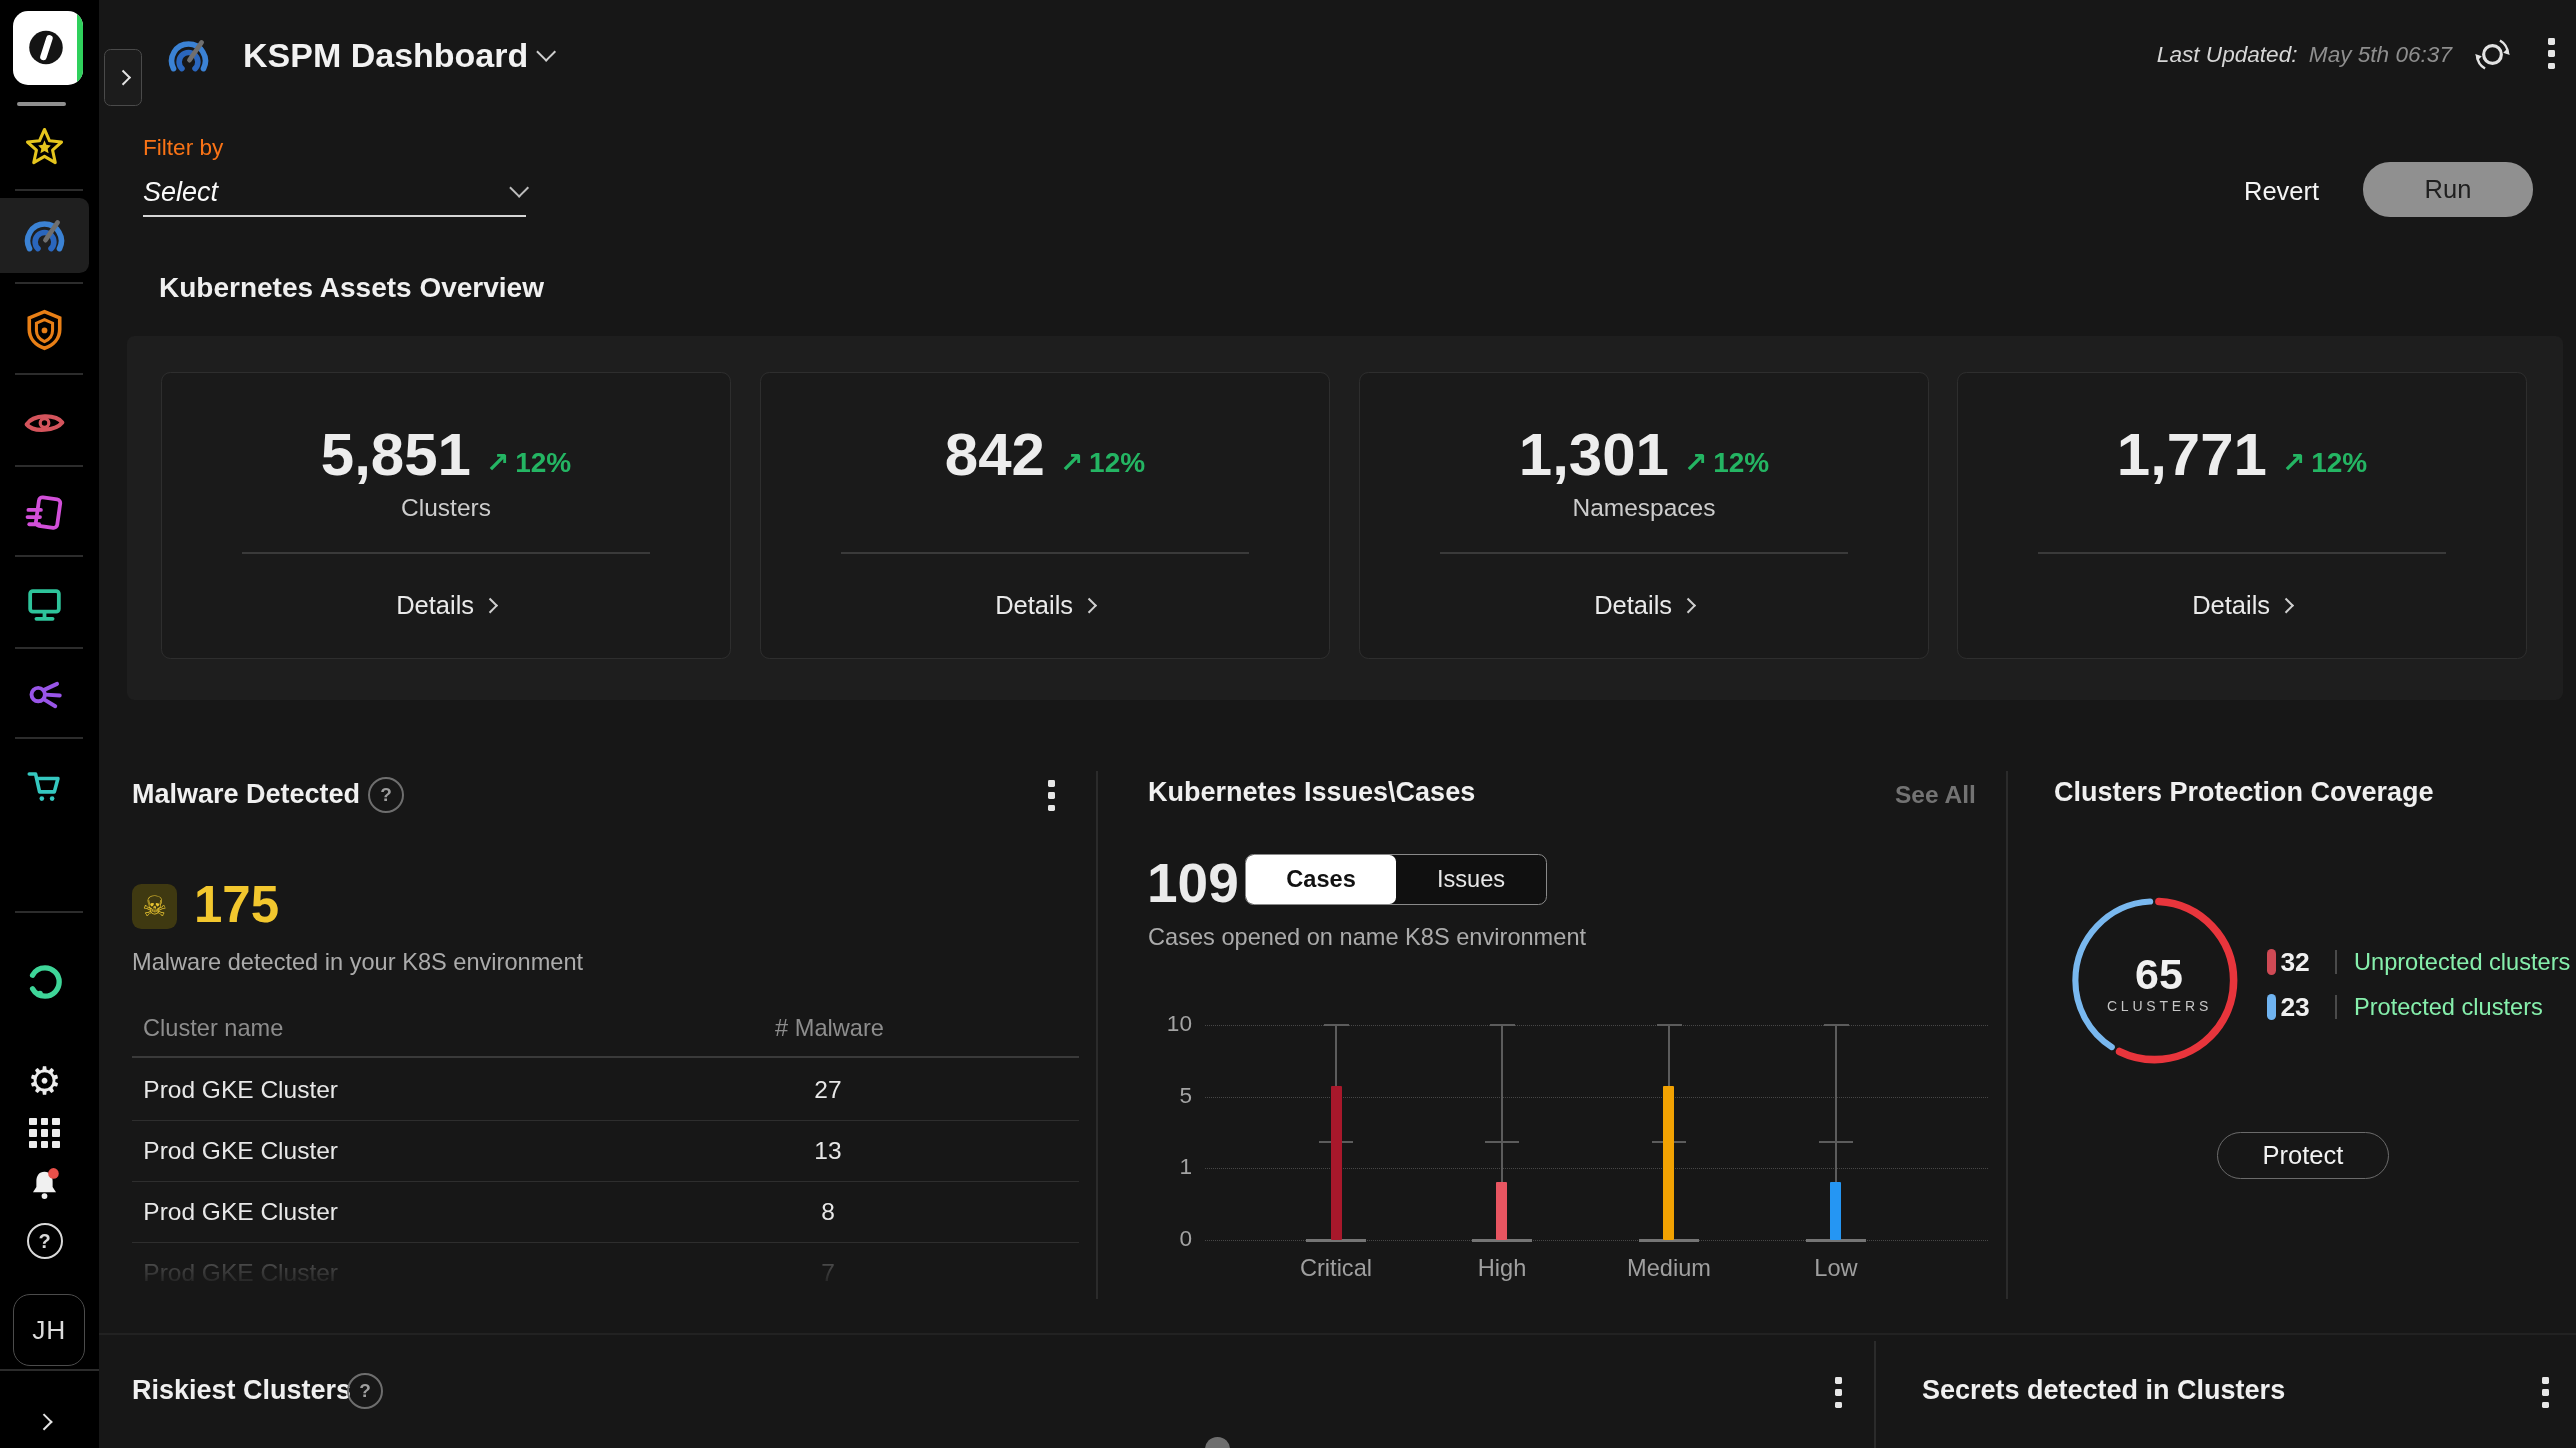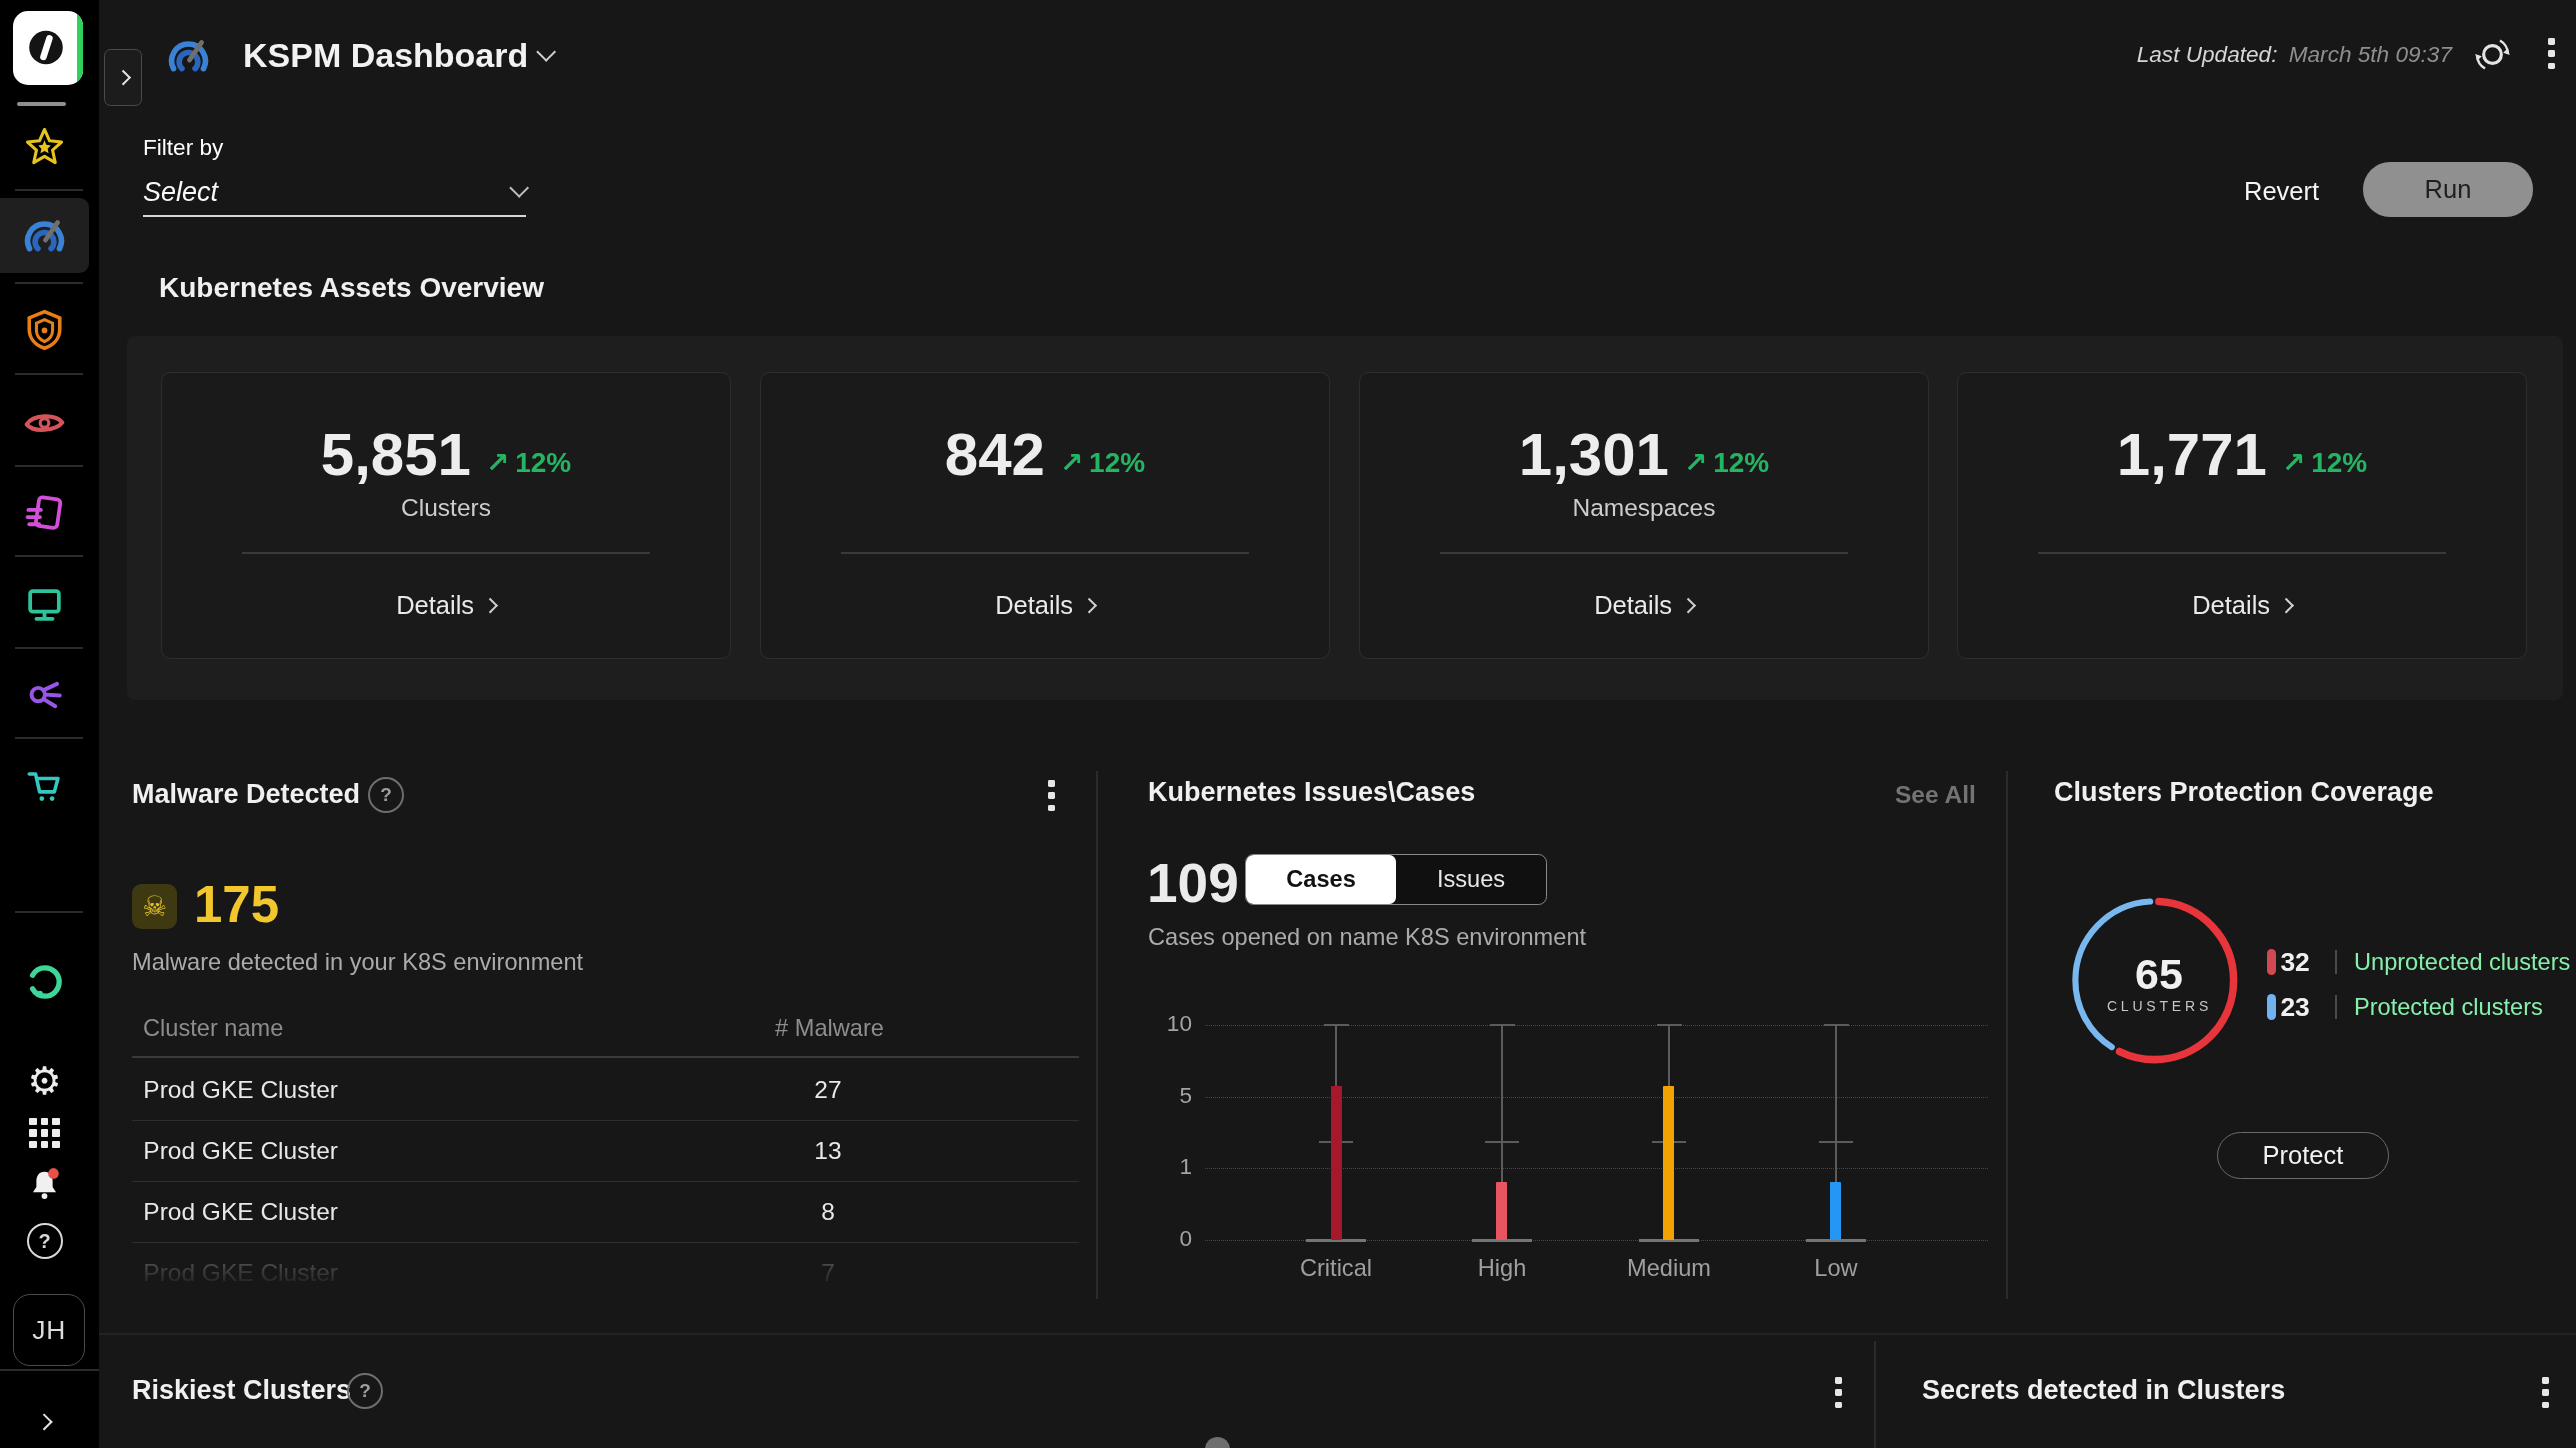--- a/index.html
+++ b/index.html
@@ -29,21 +29,21 @@
          transform:rotate(45deg);}
   
   .expand-btn{left:104px;top:49px;width:36px;height:55px;background:#1c1c1c;border:1.9px solid #4a4a4a;border-radius:6.6px;
               display:flex;align-items:center;justify-content:center;}
   .page-title{left:243px;top:34px;height:43px;display:flex;align-items:center;font-size:34px;font-weight:600;color:#f2f2f2;}
   .last-updated{left:2122px;top:34px;width:330px;height:41px;display:flex;align-items:center;justify-content:flex-end;
                 font-style:italic;font-size:22.6px;}
   .kebab{display:flex;flex-direction:column;gap:5.7px;align-items:center;}
   .kebab i{width:6.6px;height:6.6px;background:#e6e6e6;border-radius:1.4px;}
   
-  .filter-label{left:143px;top:135px;font-size:22.6px;color:#ffffff;}
+  .filter-label{left:143px;top:135px;font-size:22.6px;color:#f97316;}
   .filter-select{left:143px;top:173px;width:383px;height:38px;display:flex;align-items:center;justify-content:space-between;
                  font-size:27px;font-style:italic;color:#fafafa;}
   .filter-underline{left:143px;top:215px;width:383px;height:1.9px;background:#d6d6d6;}
   .revert-btn{left:2244px;top:177px;font-size:25.5px;color:#f5f5f5;}
   .run-btn{left:2363px;top:162px;width:170px;height:55px;background:#909090;border-radius:27px;
            display:flex;align-items:center;justify-content:center;font-size:25.5px;font-weight:500;color:#1f1f1f;}
   
   .section-title{font-size:28px;font-weight:700;color:#f0f0f0;}
   .assets-band{left:127px;top:336px;width:2436px;height:364px;background:#1e1e1e;border-radius:7.5px;}
   .asset-card{top:372px;width:568px;height:285px;background:#1a1a1a;border:1.9px solid #2e2e2e;border-radius:9.4px;}
@@ -225,21 +225,21 @@
   <svg class="abs" style="left:166px;top:33px" width="45" height="45" viewBox="0 0 48 48">
       <path d="M8 38 A18 18 0 1 1 40 38" fill="none" stroke="#3b82d4" stroke-width="6" stroke-linecap="round"></path>
       <path d="M17 38 A10 10 0 1 1 31 38" fill="none" stroke="#2a66bd" stroke-width="6" stroke-linecap="round"></path>
       <line x1="25" y1="29" x2="38" y2="10" stroke="#6f6f6f" stroke-width="5" stroke-linecap="round"></line>
     </svg>
   <div class="abs page-title">KSPM Dashboard</div>
   <span class="abs chevd" style="left:539px;top:45px"></span>
 
   <div class="abs last-updated">
     <span style="color:#d6d6d6;font-weight:500;margin-right:11.3px">Last Updated:</span>
-    <span style="color:#8e8e8e">March 5th 09:37</span>
+    <span style="color:#8e8e8e">May 5th 06:37</span>
   </div>
   <svg class="abs" style="left:2472px;top:34px" width="41" height="41" viewBox="0 0 44 44">
     <circle cx="22" cy="22" r="9.5" fill="none" stroke="#e3e3e3" stroke-width="3.4"></circle>
     <path d="M30 7 A17 17 0 0 1 38.5 21" fill="none" stroke="#e3e3e3" stroke-width="2.6"></path>
     <path d="M14 37 A17 17 0 0 1 5.5 23" fill="none" stroke="#e3e3e3" stroke-width="2.6"></path>
     <path d="M38.5 15 L40.5 22.5 L33.5 20 Z" fill="#e3e3e3"></path>
     <path d="M5.5 29 L3.5 21.5 L10.5 24 Z" fill="#e3e3e3"></path>
   </svg>
   <div class="abs kebab" style="left:2548px;top:38px">
       <i></i>

